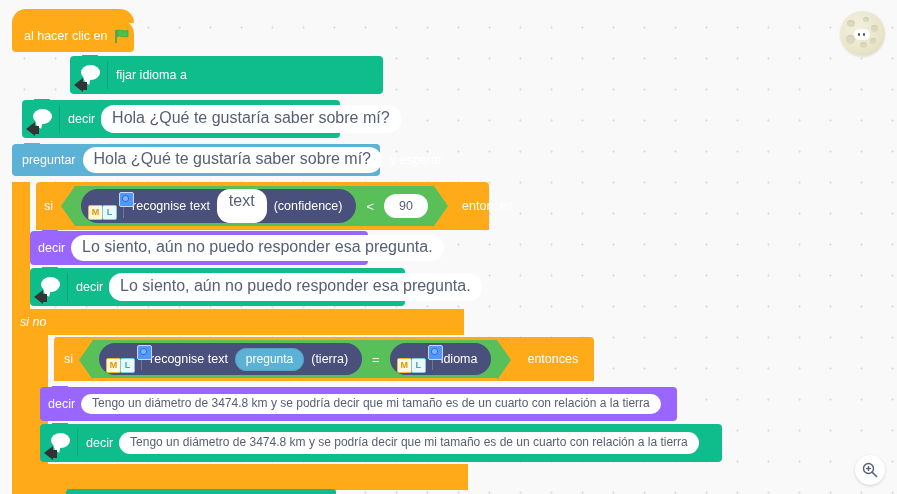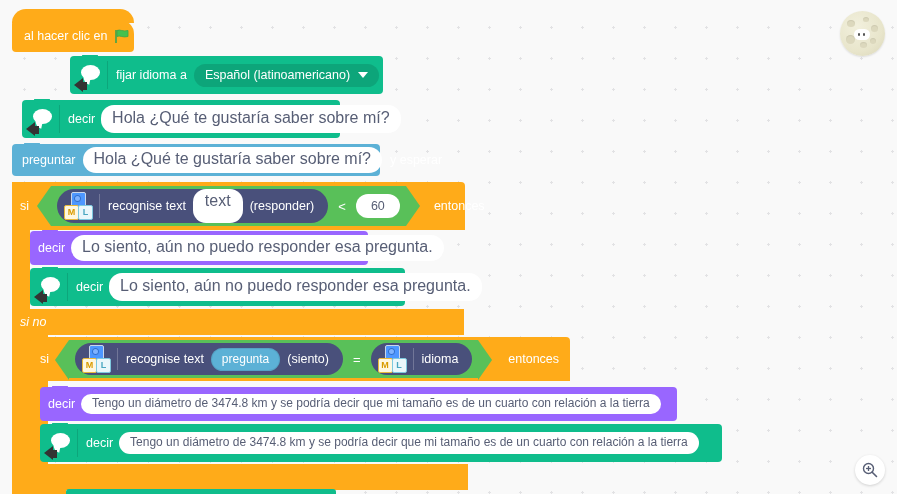--- a/index.html
+++ b/index.html
@@ -115,21 +115,21 @@
     border-top:20px solid transparent;border-bottom:20px solid transparent;
     border-left:14px solid #59c059;
   }
   .num-oval{
     background:#fff;color:#575e75;border-radius:14px;padding:5px 13px;font-size:12.5px;
     display:inline-block;min-width:18px;text-align:center;
   }
   .op-sym{color:#fff;font-size:13px;padding:0 2px;}
 
   
-  .c-top{background:#ffab19;border-radius:4px 4px 0 0;}
+  .c-top{background:#ffab19;border-radius:4px 4px 0 0;margin-left:24px;}
   .c-arm{background:#ffab19;}
   .c-mid{background:#ffab19;border-radius:0;}
 
   
   #sprite-thumb{
     position:absolute;right:12px;top:11px;width:45px;height:45px;border-radius:50%;
     background:radial-gradient(circle at 38% 34%, #f2f0dd 0%, #e8e5cb 62%, #d9d5b8 100%);
     box-shadow:0 1px 2px rgba(0,0,0,.12);
   }
   #sprite-thumb .crater{position:absolute;border-radius:50%;background:#dcd8bd;box-shadow:inset 0 1px 1px rgba(0,0,0,.07);}
@@ -172,24 +172,20 @@
 </div>
 
 <div class="blk green notch-t" style="left:22px;top:56px;width:313px;height:38px;display:flex;align-items:center;margin-left:48px;">
   <span class="sayicon">
     <span class="bubble"></span>
       <span class="spk"></span>
       <span class="spkbody"></span>
       <span class="divider"></span>
   </span>
   <span class="lbl" style="margin:0 7px 0 8px;">fijar idioma a</span>
-  <span class="oval-green">
-    <span>Español (latinoamericano)</span>
-    <span class="caret"></span>
-  </span>
 </div>
 
 <div class="blk green notch-t" style="left:22px;top:100px;width:318px;height:38px;display:flex;align-items:center;">
   <span class="sayicon">
     <span class="bubble"></span>
       <span class="spk"></span>
       <span class="spkbody"></span>
       <span class="divider"></span>
   </span>
   <span class="lbl" style="margin:0 6px 0 8px;">decir</span>
@@ -208,24 +204,24 @@
     <span class="hex">
       <span class="ml-pill">
         <span class="ml-icon">
           <span class="cube c-top"></span>
           <span class="cube c-m">M</span>
           <span class="cube c-l">L</span>
         </span>
         <span class="ml-div"></span>
         <span>recognise text</span>
         <span class="oval-white" style="margin:0 7px;padding:3px 12px 12px;">text</span>
-        <span>(responder)</span>
+        <span>(confidence)</span>
       </span>
       <span class="op-sym">&lt;</span>
-      <span class="num-oval">60</span>
+      <span class="num-oval">90</span>
     </span>
   </span>
   <span class="lbl" style="margin-left:28px;">entonces</span>
 </div>
 
 <div class="blk purple notch-t" style="left:30px;top:231px;width:338px;height:34px;display:flex;align-items:center;padding-left:8px;">
   <span class="lbl" style="margin-right:6px;">decir</span>
   <span class="oval-white" style="padding:3px 11px 4px;">Lo siento, aún no puedo responder esa pregunta.</span>
 </div>
 
@@ -252,21 +248,21 @@
     <span class="hex" style="height:38px;">
       <span class="ml-pill" style="height:32px;">
         <span class="ml-icon">
           <span class="cube c-top"></span>
           <span class="cube c-m">M</span>
           <span class="cube c-l">L</span>
         </span>
         <span class="ml-div"></span>
         <span>recognise text</span>
         <span class="oval-lblue" style="margin:0 7px;">pregunta</span>
-        <span>(siento)</span>
+        <span>(tierra)</span>
       </span>
       <span class="op-sym">=</span>
       <span class="ml-pill" style="height:32px;">
         <span class="ml-icon">
           <span class="cube c-top"></span>
           <span class="cube c-m">M</span>
           <span class="cube c-l">L</span>
         </span>
         <span class="ml-div"></span>
         <span>idioma</span>

